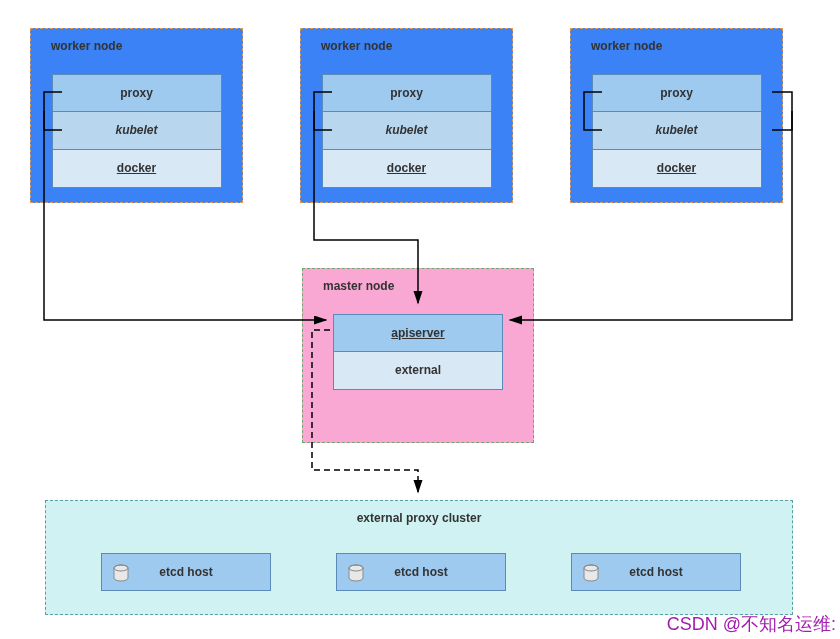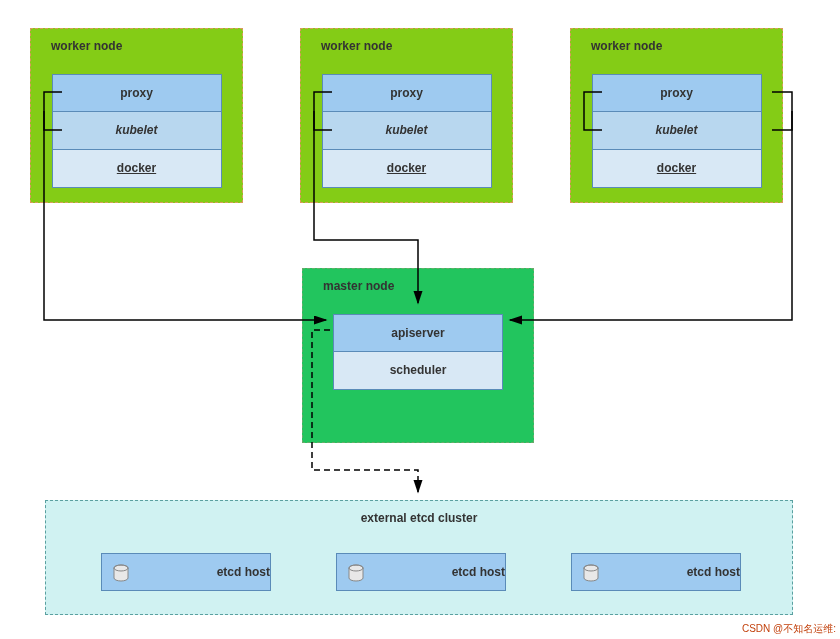--- a/index.html
+++ b/index.html
@@ -10,21 +10,21 @@
     color: #333;
     background: #fff;
     width: 840px;
     height: 639px;
     position: relative;
   }
   .worker-node {
     position: absolute;
     width: 213px;
     height: 175px;
-    background: #84cc16;
+    background: #3b82f6;
     border: 1px dashed #d99a5c;
     padding-top: 8px;
   }
   .worker-node .title {
     position: absolute;
     top: 10px;
     left: 20px;
     font-weight: bold;
   }
   .stack {
@@ -41,30 +41,30 @@
     line-height: 36px;
     font-weight: bold;
   }
   .box.proxy    { background: #9ecaf0; }
   .box.kubelet  { background: #b8d7ef; border-top: none; font-style: italic; }
   .box.docker   { background: #d8e8f5; border-top: none; text-decoration: underline; }
   .master-node {
     position: absolute;
     width: 232px;
     height: 175px;
-    background: #22c55e;
+    background: #f9a8d4;
     border: 1px dashed #6aaa6a;
   }
   .master-node .title {
     position: absolute;
     top: 10px;
     left: 20px;
     font-weight: bold;
   }
-  .box.apiserver  { background: #9ecaf0; }
+  .box.apiserver  { background: #9ecaf0; text-decoration: underline; }
   .box.controller { background: #d8e8f5; border-top: none; }
   .box.scheduler  { background: #d8e8f5; border-top: none; }
   .etcd-cluster {
     position: absolute;
     left: 45px;
     top: 500px;
     width: 748px;
     height: 115px;
     background: #d0f2f2;
     border: 1px dashed #5aa0a0;
@@ -78,33 +78,33 @@
   }
   .etcd-host {
     position: absolute;
     top: 52px;
     width: 170px;
     height: 38px;
     background: #9ecaf0;
     border: 1px solid #5a8bb8;
     line-height: 36px;
     font-weight: bold;
-    text-align: right;
+    text-align: center;
   }
   .etcd-host .icon {
     position: absolute;
     left: 10px;
     top: 8px;
   }
   .watermark {
     position: absolute;
     right: 4px;
     bottom: 3px;
-    font-size: 10px;
-    color: #c2410c;
+    font-size: 18px;
+    color: #a21caf;
   }
   svg.arrows {
     position: absolute;
     left: 0; top: 0;
     width: 840px;
     height: 639px;
     pointer-events: none;
   }
   .cyl-top { fill:#e8e8e8; stroke:#888; stroke-width:1; }
   .cyl-body { fill:#e8e8e8; stroke:#888; stroke-width:1; }
@@ -136,26 +136,26 @@
     <div class="box proxy">proxy</div>
     <div class="box kubelet">kubelet</div>
     <div class="box docker">docker</div>
   </div>
 </div>
 
 <div class="master-node" style="left:302px; top:268px;">
   <div class="title">master node</div>
   <div class="stack">
     <div class="box apiserver">apiserver</div>
-    <div class="box scheduler">scheduler</div>
+    <div class="box scheduler">external</div>
   </div>
 </div>
 
 <div class="etcd-cluster">
-  <div class="title">external etcd cluster</div>
+  <div class="title">external proxy cluster</div>
   <div class="etcd-host" style="left:55px;">
     <span class="icon">
       <svg width="18" height="20">
           <ellipse class="cyl-top" cx="9" cy="4" rx="7" ry="3"></ellipse>
           <path class="cyl-body" d="M2 4 v10 a7 3 0 0 0 14 0 V4" fill="#e8e8e8"></path>
           <ellipse cx="9" cy="4" rx="7" ry="3" fill="none" stroke="#888"></ellipse>
         </svg>
     </span>
     <span>etcd host</span>
   </div>

